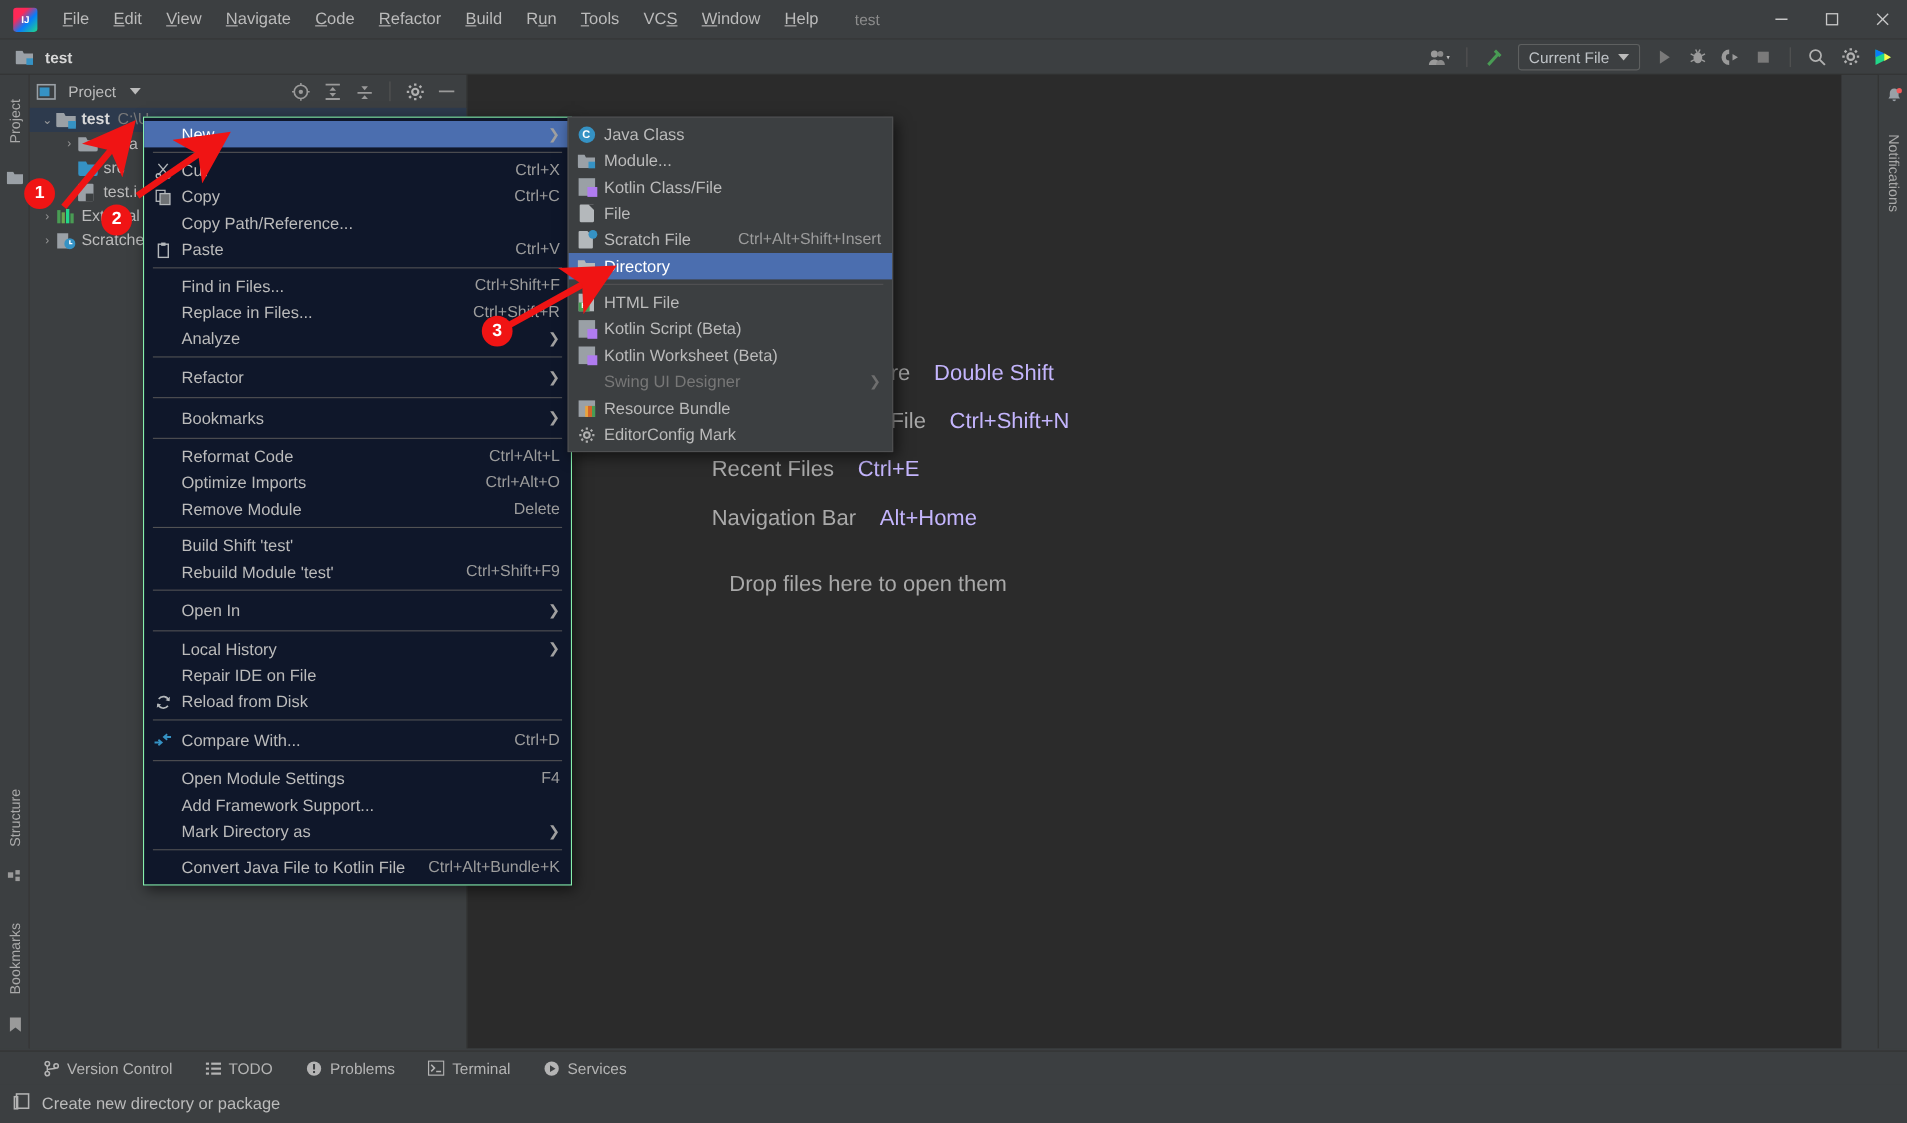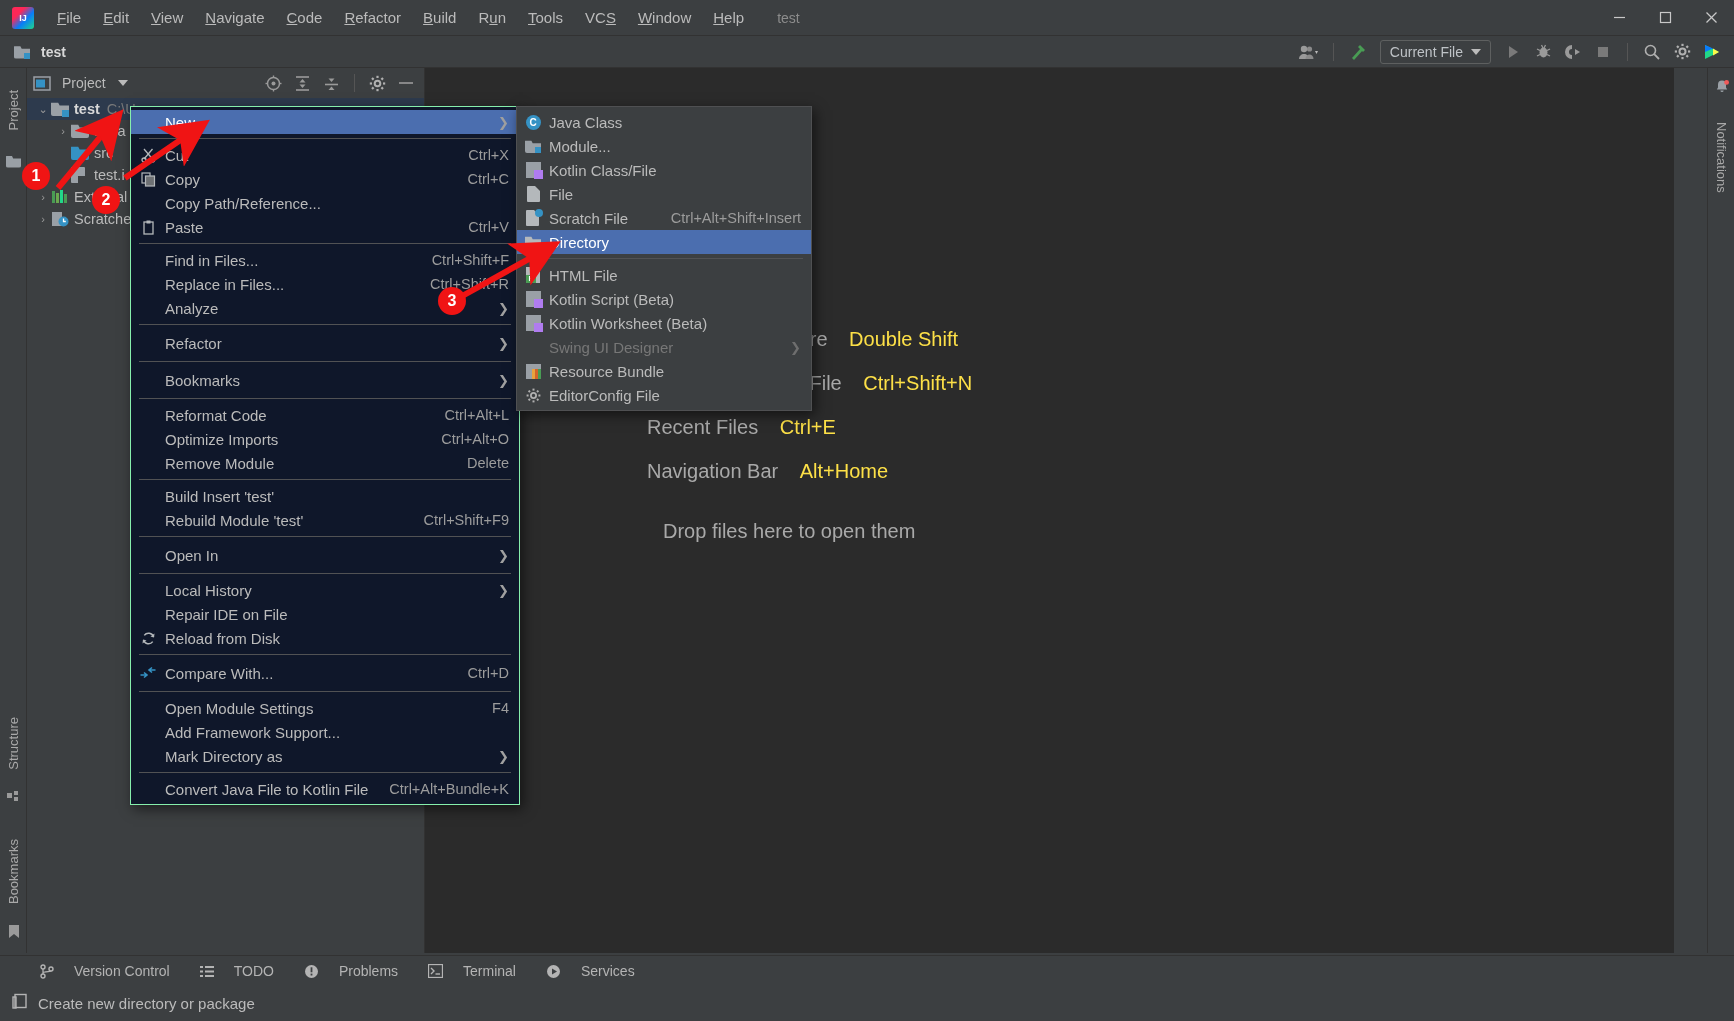--- a/index.html
+++ b/index.html
@@ -96,35 +96,35 @@
   .tree-bold { font-weight: bold; color: #d8d8d8; }
   .tree-path { color: #7a7a7a; margin-left: 7px; font-weight: normal; }
 
   
   .editor {
     position: absolute; left: 425px; top: 68px; width: 1249px; height: 885px; background: #2b2b2b;
   }
   .hint-line {
     position: absolute; color: #a9a9a9; font-size: 20px; white-space: nowrap;
   }
-  .hint-key { color: #fde047; }
+  .hint-key { color: #c4b5fd; }
 
   
   .right-stripe {
     position: absolute; right: 0; top: 68px; width: 27px; height: 885px;
     background: #3c3f41; border-left: 1px solid #323232;
   }
 
   
   .toolwindow-bar {
     position: absolute; left: 0; bottom: 35px; width: 1734px; height: 31px;
     background: #3c3f41; border-top: 1px solid #323232;
     display: flex; align-items: center; padding-left: 40px; gap: 30px;
   }
-  .tw-item { display: flex; align-items: center; gap: 20px; color: #b4b4b4; font-size: 14px; }
+  .tw-item { display: flex; align-items: center; gap: 7px; color: #b4b4b4; font-size: 14px; }
   .statusbar {
     position: absolute; left: 0; bottom: 0; width: 1734px; height: 35px;
     background: #3c3f41; display: flex; align-items: center; padding-left: 12px; gap: 9px;
   }
   .status-text { color: #bbbbbb; font-size: 15px; }
 
   
   .ctxmenu {
     position: absolute; left: 130px; top: 106px; width: 390px;
     background: #0f172a; border: 1px solid #86efac;
@@ -631,21 +631,21 @@
     </div>
     <div class="mi">
       <span class="mic"></span>
       <span class="mlabel">Remove Module</span>
       <span class="mkey">Delete</span>
     </div>
     <div class="msep"></div>
 
     <div class="mi">
       <span class="mic"></span>
-      <span class="mlabel">Build Insert 'test'</span>
+      <span class="mlabel">Build Shift 'test'</span>
     </div>
     <div class="mi">
       <span class="mic"></span>
       <span class="mlabel">Rebuild Module 'test'</span>
       <span class="mkey">Ctrl+Shift+F9</span>
     </div>
     <div class="msep"></div>
 
     <div class="mi" style="height:28px;">
       <span class="mic"></span>
@@ -797,21 +797,21 @@
               <line x1="7.5" y1="12.4" x2="7.5" y2="14.4"></line>
               <line x1="0.6" y1="7.5" x2="2.6" y2="7.5"></line>
               <line x1="12.4" y1="7.5" x2="14.4" y2="7.5"></line>
               <line x1="2.6" y1="2.6" x2="4" y2="4"></line>
               <line x1="11" y1="11" x2="12.4" y2="12.4"></line>
               <line x1="12.4" y1="2.6" x2="11" y2="4"></line>
               <line x1="4" y1="11" x2="2.6" y2="12.4"></line>
             </g>
           </svg>
       </span>
-      <span class="mlabel">EditorConfig File</span>
+      <span class="mlabel">EditorConfig Mark</span>
     </div>
   </div>
 
   <svg class="anno" style="left:0;top:0;width:1734px;height:1021px;">
 
     <defs>
       <marker id="ah" markerWidth="8" markerHeight="8" refX="5" refY="4" orient="auto">
         <path d="M0 0 L8 4 L0 8 L2 4 Z" fill="#f01414"></path>
       </marker>
     </defs>

